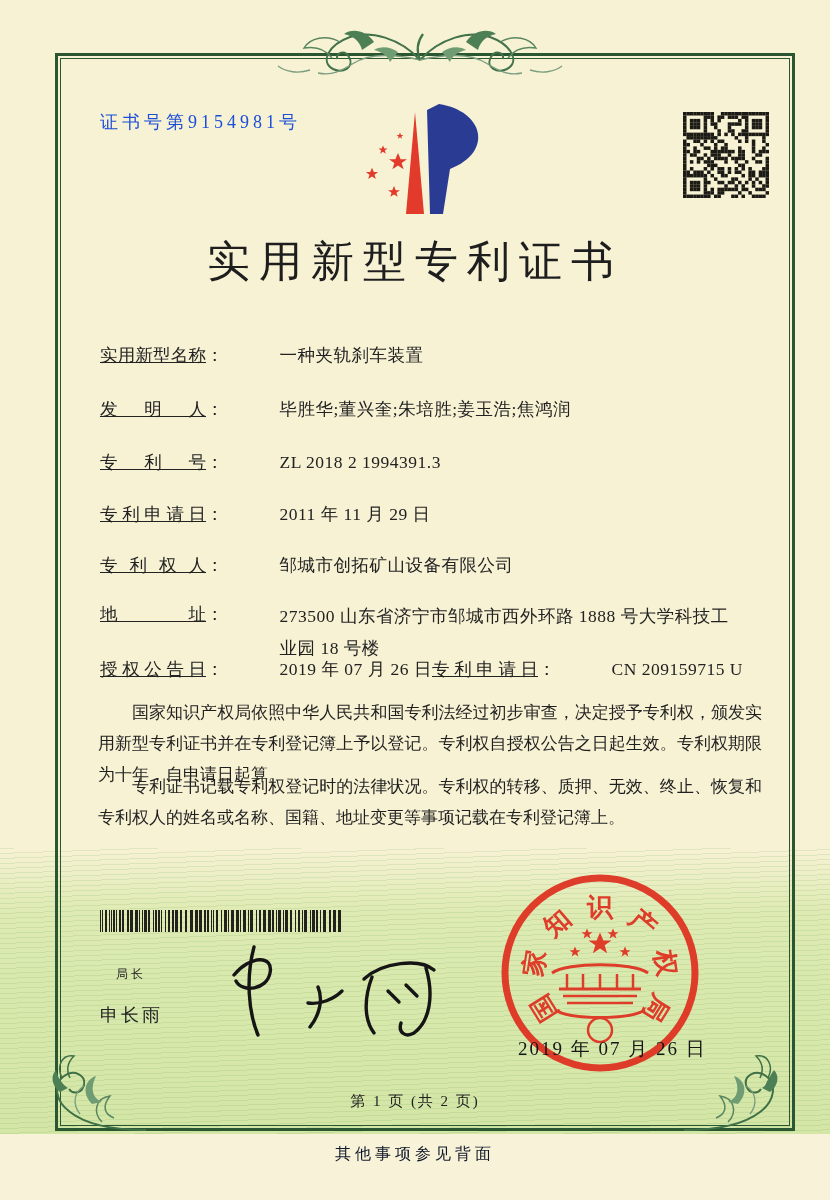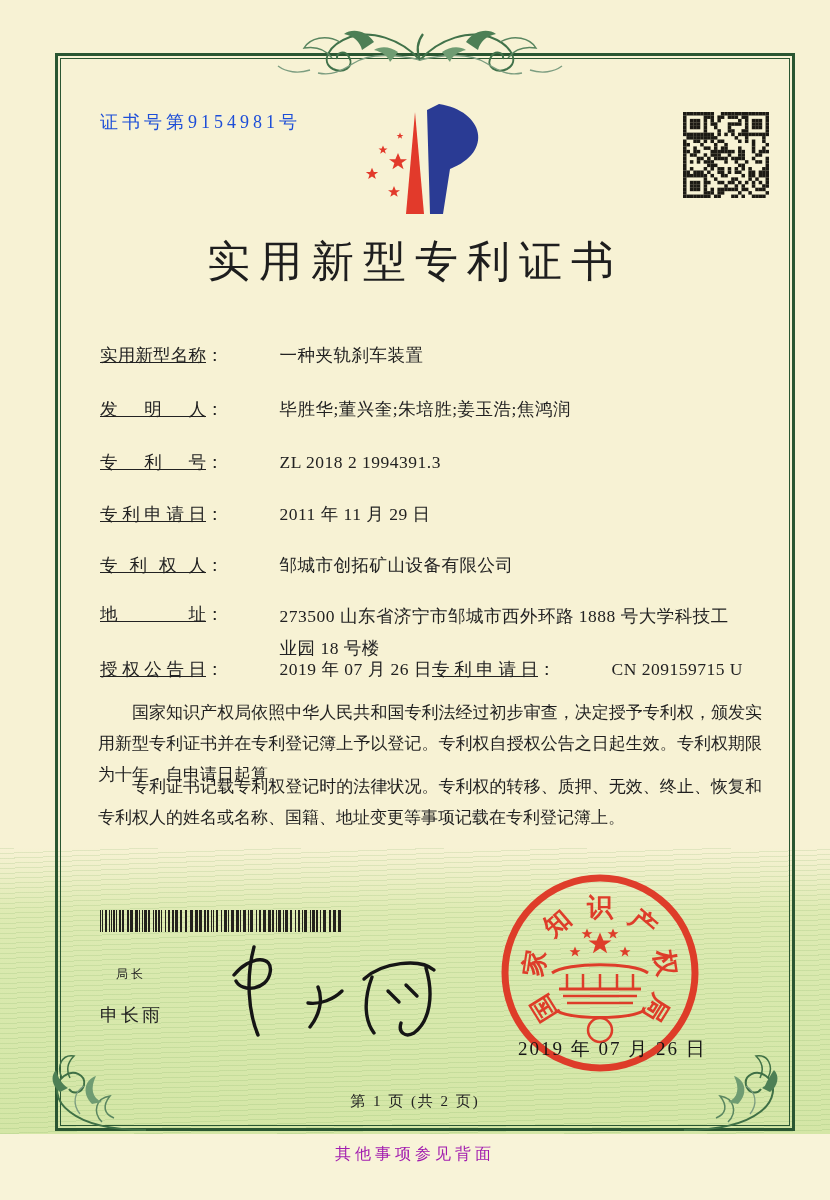--- a/index.html
+++ b/index.html
@@ -41,21 +41,21 @@
 
   .body-par{position:absolute;left:98px;width:664px;font-size:17px;line-height:1.82;
     text-align:justify;text-indent:2em;color:#1f1f1f;z-index:3;}
   .barcode{position:absolute;left:100px;top:910px;width:246px;height:22px;z-index:3;}
   .sig-title{position:absolute;left:116px;top:966px;font-size:12px;letter-spacing:3px;z-index:3;}
   .sig-name{position:absolute;left:100px;top:1003px;font-size:18px;letter-spacing:3px;z-index:3;}
   .signature{position:absolute;left:212px;top:935px;width:250px;height:110px;z-index:3;}
   .seal{position:absolute;left:497px;top:870px;width:206px;height:206px;z-index:2;opacity:.93;}
   .seal-date{position:absolute;left:518px;top:1036px;font-size:19px;letter-spacing:2px;color:#161616;z-index:4;}
   .page-no{position:absolute;left:0;top:1092px;width:830px;text-align:center;font-size:15px;letter-spacing:2px;z-index:3;}
-  .back-note{position:absolute;left:0;top:1144px;width:830px;text-align:center;font-size:16px;letter-spacing:4px;z-index:3;color:#a21caf;}
+  .back-note{position:absolute;left:0;top:1144px;width:830px;text-align:center;font-size:16px;letter-spacing:4px;z-index:3;color:#0f172a;}
 </style>
 </head>
 <body>
 
 <div class="green-band"></div>
 <div class="below-border"></div>
 
 <div class="frame">
   <div class="frame-inner"></div>
 </div>

